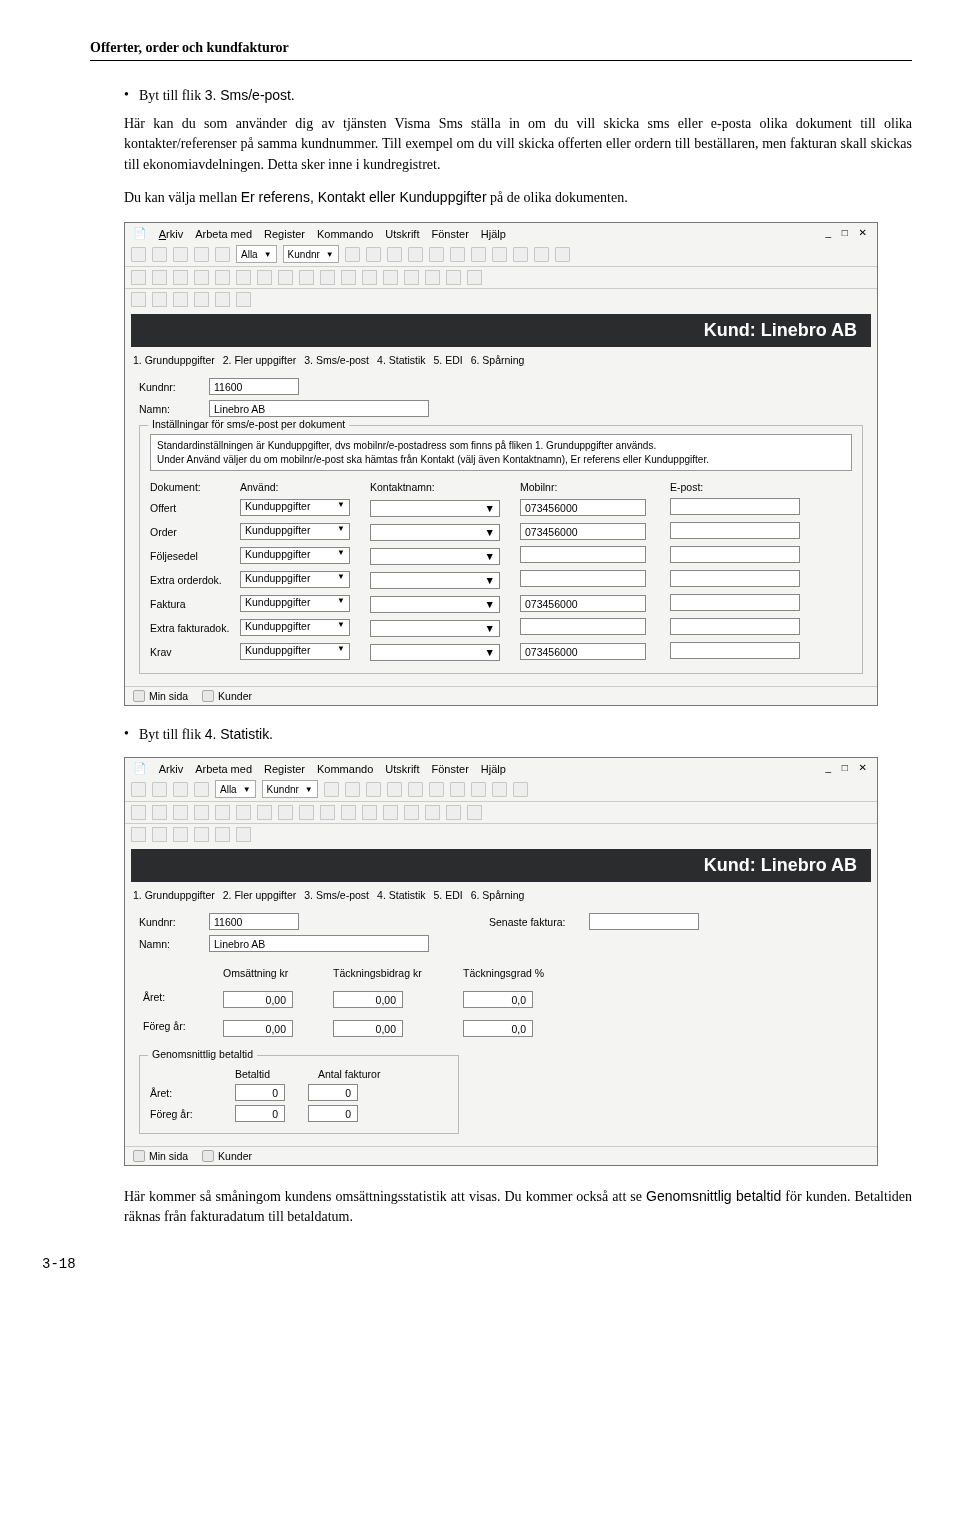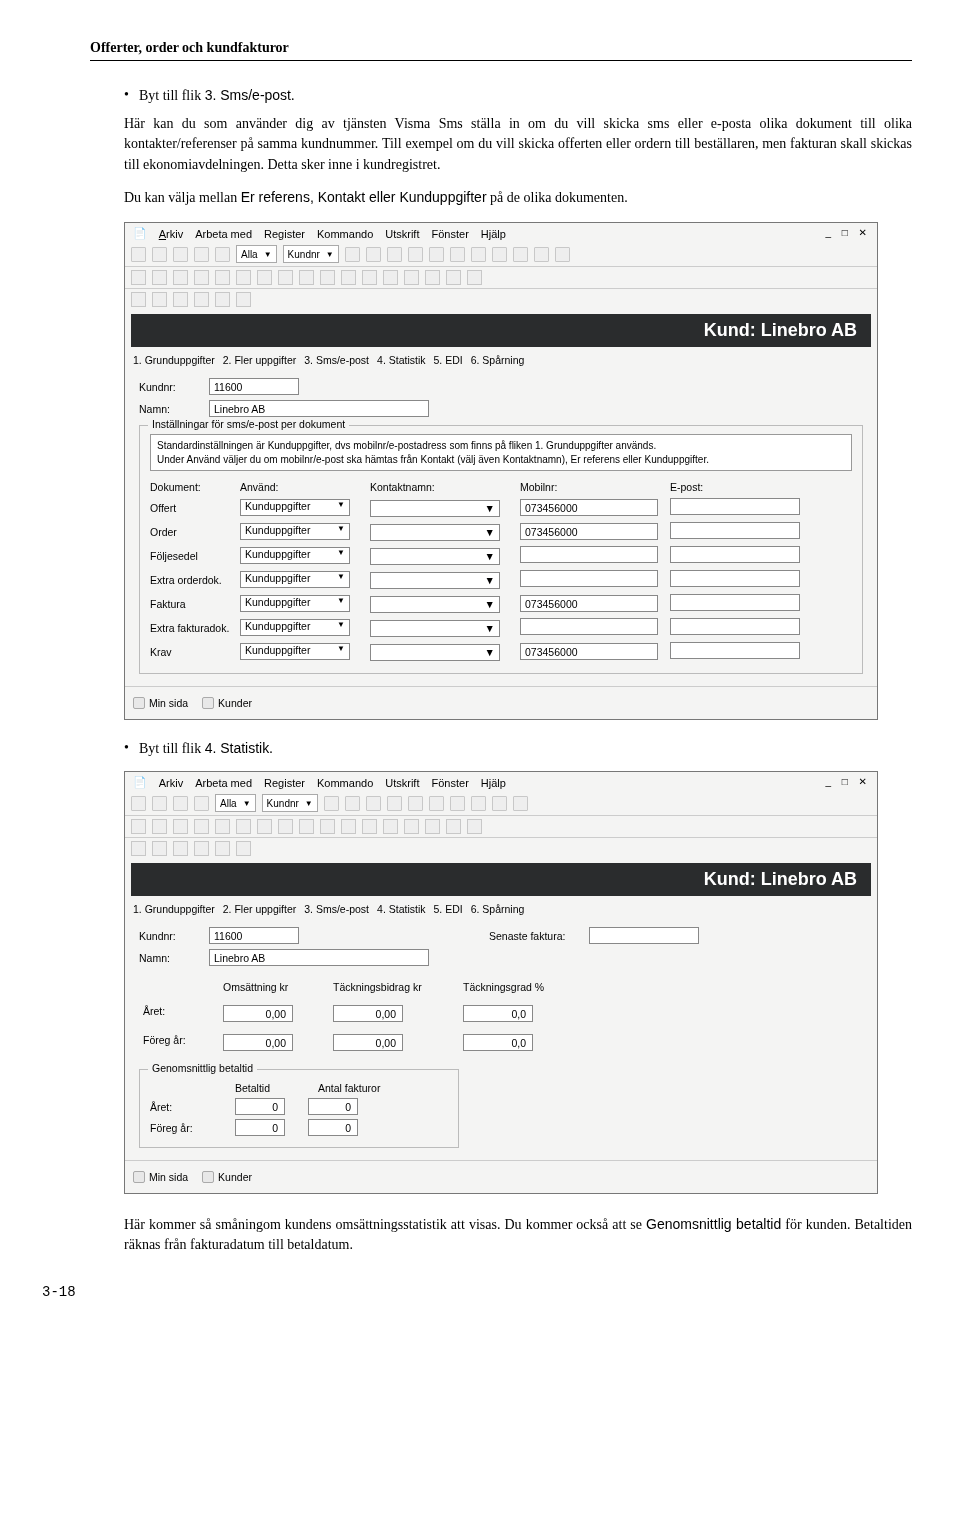--- a/index.html
+++ b/index.html
@@ -28,23 +28,23 @@
   .form-line { display:flex; align-items:center; margin-bottom:5px; }
   .form-line .lbl { width:70px; }
   .inp { border:1px solid #888; background:#fff; height:17px; padding:0 4px; display:inline-flex; align-items:center; }
   .groupbox { border:1px solid #bbb; margin-top:8px; padding:8px 10px 7px 10px; position:relative; }
   .groupbox .gtitle { position:absolute; top:-8px; left:8px; background:#f4f4f3; padding:0 4px; font-size:10.5px; }
   .info-txt { border:1px solid #999; background:#fff; padding:4px 6px; font-size:10px; line-height:1.35; margin-bottom:10px; }
   .grid-head, .grid-row { display:grid; grid-template-columns: 90px 130px 150px 150px 1fr; gap:0; align-items:center; margin-bottom:5px; }
   .dd { display:inline-flex; align-items:flex-start; border:1px solid #888; background:#fff; height:17px; width:110px; padding:0 4px; justify-content:space-between; }
   .dd .arr { font-size:8px; }
   .kbox { border:1px solid #888; background:#fff; height:17px; width:130px; display:inline-flex; align-items:center; justify-content:space-between; padding:0 4px; }
-  .mbox { border:1px solid #888; background:#fff; height:17px; width:138px; display:inline-flex; align-items:center; padding:0 4px; }
+  .mbox { border:1px solid #888; background:#fff; height:17px; width:126px; display:inline-flex; align-items:center; padding:0 4px; }
   .ebox { border:1px solid #888; background:#fff; height:17px; width:130px; display:inline-flex; align-items:center; padding:0 4px; }
-  .footer-bar { border-top:1px solid #ccc; padding:10px 8px; font-family:Arial,sans-serif; font-size:10.5px; display:flex; gap:14px; }
+  .footer-bar { border-top:1px solid #ccc; padding:3px 8px; font-family:Arial,sans-serif; font-size:10.5px; display:flex; gap:14px; }
   .footer-bar span { display:inline-flex; align-items:center; gap:4px; }
   .footer-bar .fi { width:12px; height:12px; border:1px solid #aaa; background:#e8e8e8; border-radius:2px; }
   .stat-cols { display:grid; grid-template-columns: 80px 110px 130px 130px; gap:0; margin-top:8px; }
   .stat-cols div { font-size:10.5px; padding:2px 4px; }
   .stat-ibox { border:1px solid #888; background:#fff; height:17px; display:inline-flex; align-items:center; justify-content:flex-end; padding:0 6px; width:70px; }
   .stat-line { display:flex; align-items:center; gap:23px; margin:4px 0; }
   .stat-line .lbl { width:62px; }
   .topfields { display:flex; gap:60px; }
   .left-fields { flex:0 0 auto; }
   .page-num { margin-top:28px; font-size:14px;font-family:Liberation Mono, monospace; }

